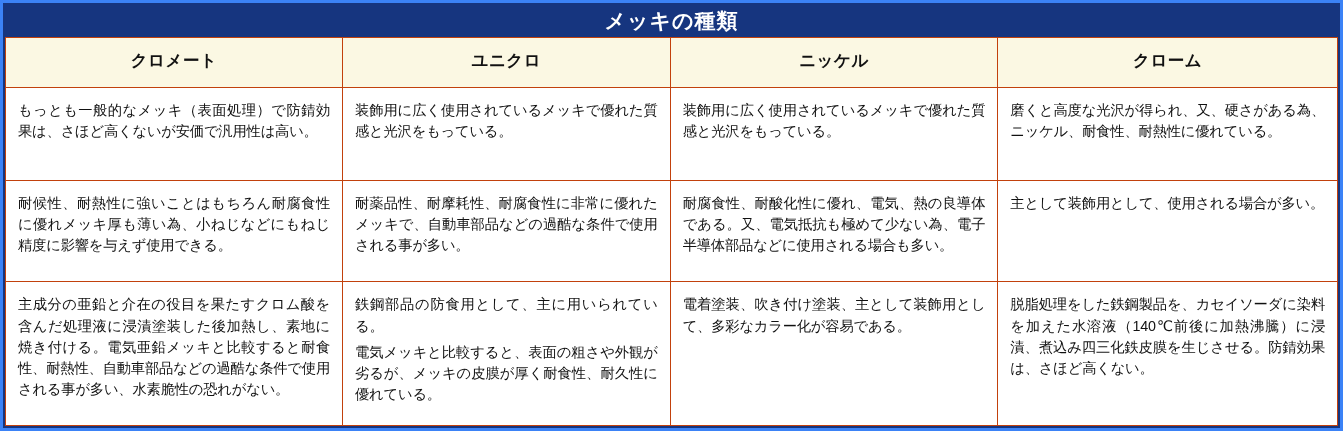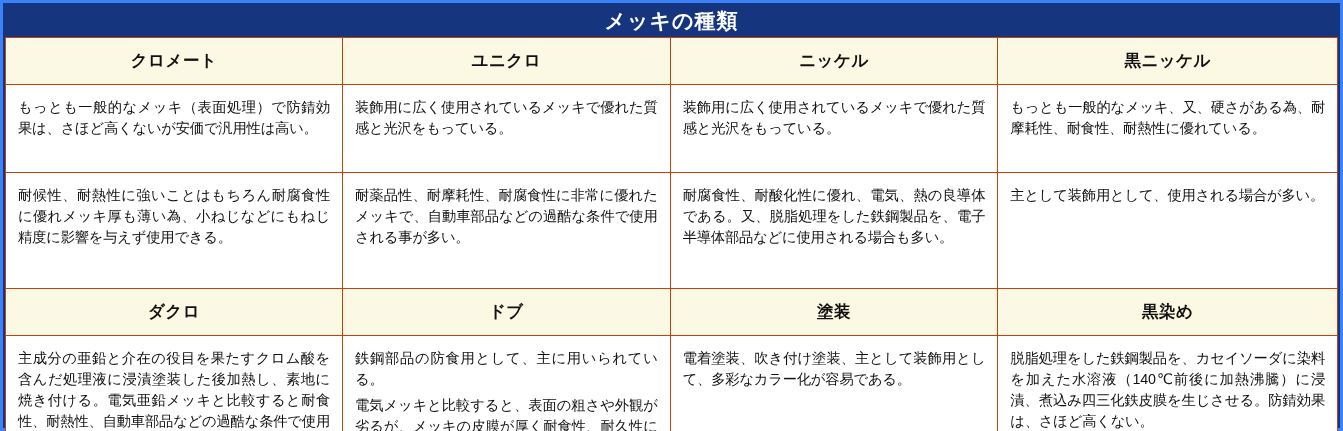--- a/index.html
+++ b/index.html
@@ -77,21 +77,21 @@
   }
   td.body p {
     margin: 0;
     text-align: justify;
     text-justify: inter-character;
   }
   td.body p + p {
     margin-top: 5px;
   }
   .row-tall td.body { height: 88px; }
-  .row-tall2 td.body { height: 116px; }
+  .row-tall2 td.body { height: 96px; }
   .row-tall3 td.body { height: 128px; }
 </style>
 </head>
 <body>
 
 <div id="page">
   <div class="frame">
 
     <div class="title-bar">メッキの種類</div>
 
@@ -100,58 +100,52 @@
         <col class="c1">
           <col class="c2">
           <col class="c3">
           <col class="c4">
       </colgroup>
       <tbody>
         <tr>
           <td class="hdr">クロメート</td>
           <td class="hdr">ユニクロ</td>
           <td class="hdr">ニッケル</td>
-          <td class="hdr">黒ニッケル</td>
+          <td class="hdr">クローム</td>
         </tr>
         <tr class="row-tall">
           <td class="body">
             <p>もっとも一般的なメッキ（表面処理）で防錆効果は、さほど高くないが安価で汎用性は高い。</p>
           </td>
           <td class="body">
             <p>装飾用に広く使用されているメッキで優れた質感と光沢をもっている。</p>
           </td>
           <td class="body">
             <p>装飾用に広く使用されているメッキで優れた質感と光沢をもっている。</p>
           </td>
           <td class="body">
-            <p>もっとも一般的なメッキ、又、硬さがある為、耐摩耗性、耐食性、耐熱性に優れている。</p>
+            <p>磨くと高度な光沢が得られ、又、硬さがある為、ニッケル、耐食性、耐熱性に優れている。</p>
           </td>
         </tr>
 
         <tr class="row-tall2">
           <td class="body">
             <p>耐候性、耐熱性に強いことはもちろん耐腐食性に優れメッキ厚も薄い為、小ねじなどにもねじ精度に影響を与えず使用できる。</p>
           </td>
           <td class="body">
             <p>耐薬品性、耐摩耗性、耐腐食性に非常に優れたメッキで、自動車部品などの過酷な条件で使用される事が多い。</p>
           </td>
           <td class="body">
-            <p>耐腐食性、耐酸化性に優れ、電気、熱の良導体である。又、脱脂処理をした鉄鋼製品を、電子半導体部品などに使用される場合も多い。</p>
+            <p>耐腐食性、耐酸化性に優れ、電気、熱の良導体である。又、電気抵抗も極めて少ない為、電子半導体部品などに使用される場合も多い。</p>
           </td>
           <td class="body">
             <p>主として装飾用として、使用される場合が多い。</p>
           </td>
         </tr>
 
-        <tr>
-          <td class="hdr">ダクロ</td>
-          <td class="hdr">ドブ</td>
-          <td class="hdr">塗装</td>
-          <td class="hdr">黒染め</td>
-        </tr>
         <tr class="row-tall3">
           <td class="body">
             <p>主成分の亜鉛と介在の役目を果たすクロム酸を含んだ処理液に浸漬塗装した後加熱し、素地に焼き付ける。電気亜鉛メッキと比較すると耐食性、耐熱性、自動車部品などの過酷な条件で使用される事が多い、水素脆性の恐れがない。</p>
           </td>
           <td class="body">
             <p>鉄鋼部品の防食用として、主に用いられている。</p>
             <p>電気メッキと比較すると、表面の粗さや外観が劣るが、メッキの皮膜が厚く耐食性、耐久性に優れている。</p>
           </td>
           <td class="body">
             <p>電着塗装、吹き付け塗装、主として装飾用として、多彩なカラー化が容易である。</p>

